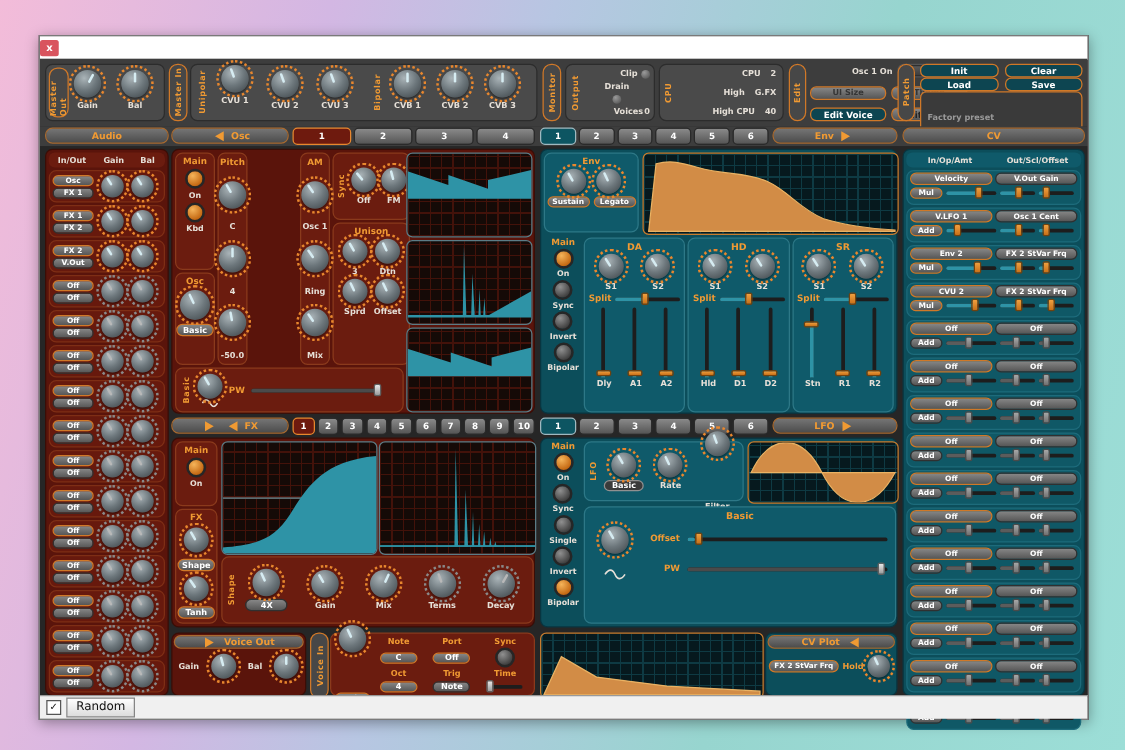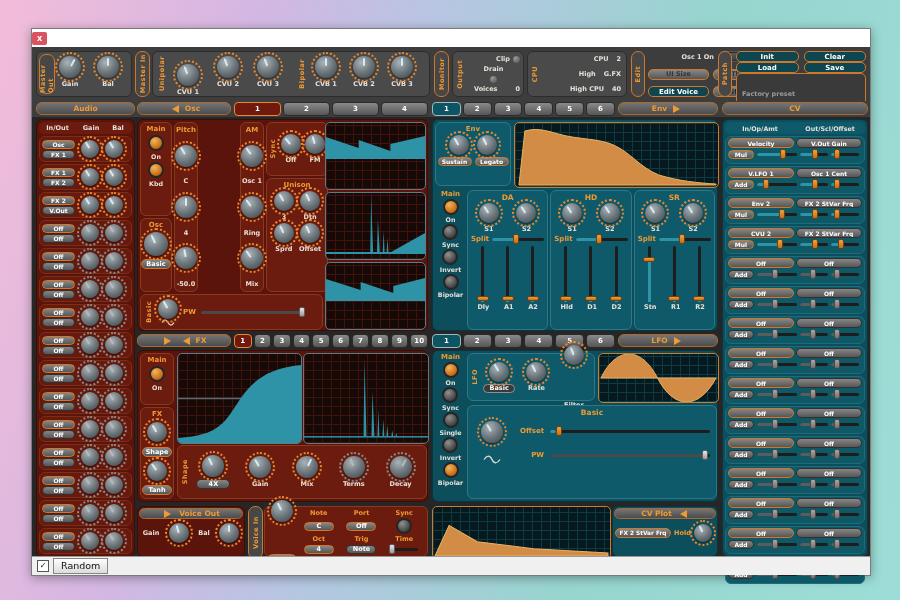--- a/index.html
+++ b/index.html
@@ -163,21 +163,21 @@
           </div>
     </div>
 
     <div class="tb vpill" style="left:103px;width:15px;">
       <span class="vtext">Master In</span>
         </div>
     <div class="tb grp" style="left:120px;width:278px;">
       <div class="vlabel-plain" style="position:absolute;left:2px;top:2px;bottom:2px;width:13px;">
         <span class="vtext">Unipolar</span>
           </div>
-      <div class="kc" style="position:absolute;left:24px;top:12px;">
+      <div class="kc" style="position:absolute;left:24px;top:0;">
         <span class="knob k22" style="--rot:-20deg">
               <i class="ptr"></i>
             </span>
         <span class="klbl">CVU 1</span>
           </div>
       <div class="kc" style="position:absolute;left:64px;top:4px;">
         <span class="knob k22" style="--rot:-20deg">
               <i class="ptr"></i>
             </span>
         <span class="klbl">CVU 2</span>
@@ -220,21 +220,21 @@
           </div>
       <div style="position:absolute;left:14px;right:3px;top:3px;bottom:3px;display:flex;flex-direction:column;justify-content:space-between;">
         <div style="display:flex;align-items:center;justify-content:flex-end;gap:3px;">
           <span class="wlbl">Clip</span>
           <span class="ind"></span>
             </div>
         <div style="display:flex;align-items:center;justify-content:flex-end;gap:3px;flex-direction:column;">
           <span class="wlbl">Drain</span>
           <span class="ind"></span>
             </div>
-        <div style="display:flex;align-items:center;justify-content:flex-end;gap:18px;">
+        <div style="display:flex;align-items:center;justify-content:flex-end;gap:1px;">
           <span class="wlbl">Voices</span>
           <span class="wlbl">0</span>
             </div>
       </div>
     </div>
 
     <div class="tb grp" style="left:495px;width:100px;">
       <div class="vlabel-plain" style="position:absolute;left:1px;top:2px;bottom:2px;width:12px;">
         <span class="vtext">CPU</span>
           </div>

